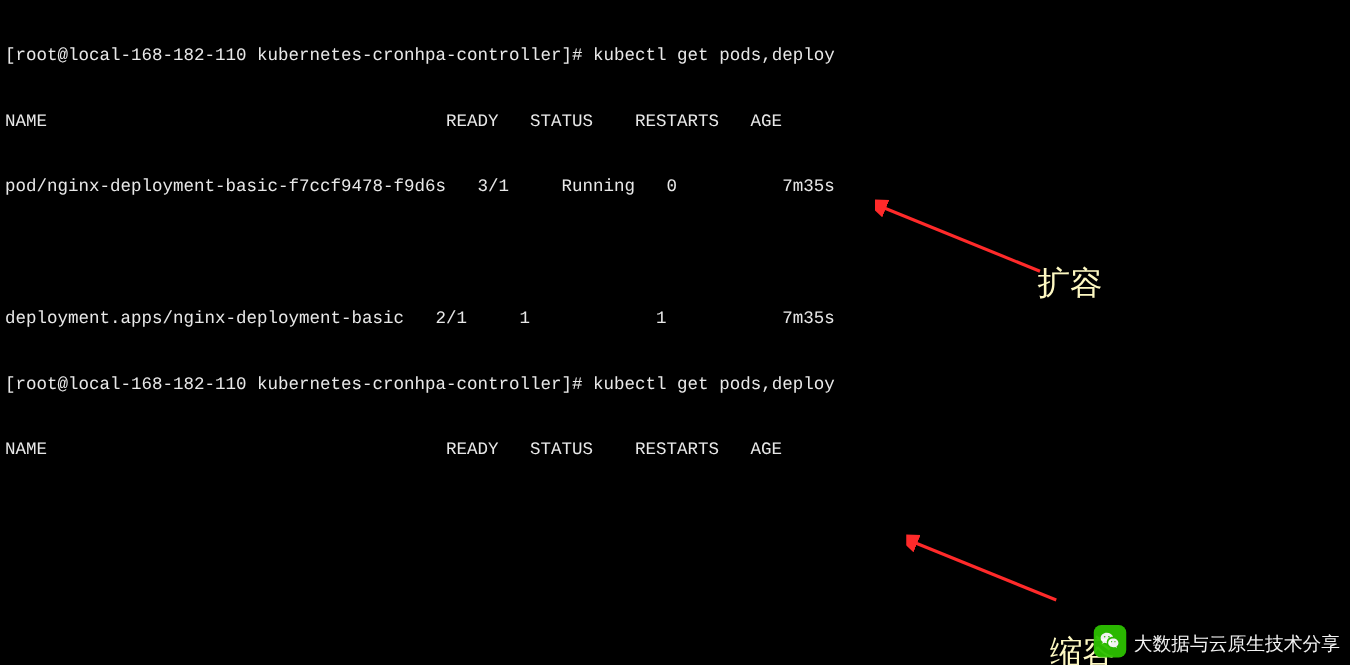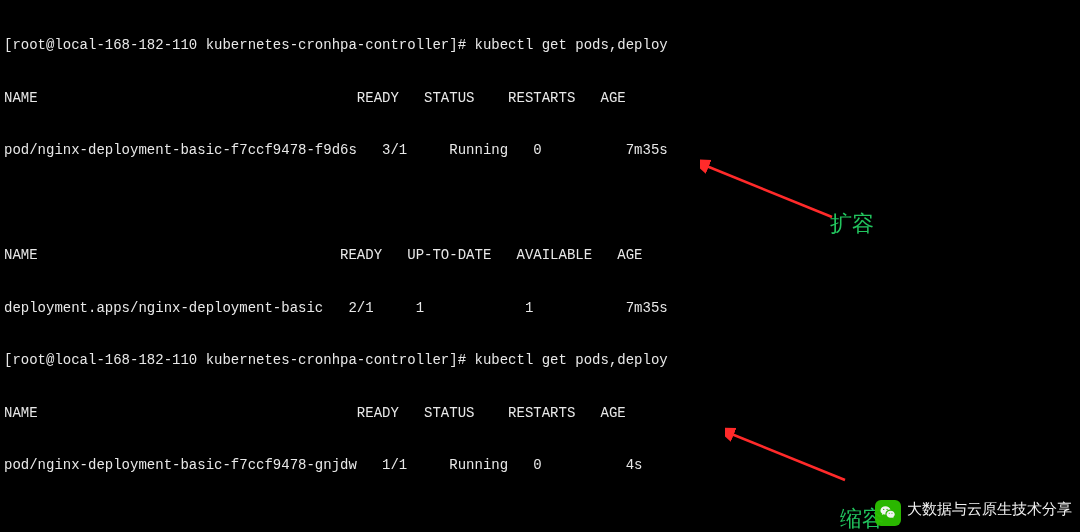--- a/index.html
+++ b/index.html
@@ -17,33 +17,33 @@
     }
     .terminal { white-space: pre; position: relative; z-index: 1; }
     .line { display: block; }
     .annotation {
       position: absolute;
       pointer-events: none;
       z-index: 2;
     }
     .annot-text {
       position: absolute;
-      color: #22c55e;
+      color: #fef9c3;
       font-family: "Microsoft YaHei","SimHei",sans-serif;
-      font-size: 22px;
+      font-size: 26px;
       font-weight: 400;
       white-space: nowrap;
     }
     .arrow-svg { position: absolute; }
     .watermark {
       position: absolute;
       right: 8px;
       bottom: 6px;
       display: flex;
-      align-items: flex-start;
+      align-items: flex-end;
       gap: 6px;
       color: #fff;
       font-family: "Microsoft YaHei","SimHei",sans-serif;
       font-size: 15px;
       z-index: 3;
       opacity: 0.95;
     }
     .wechat-icon {
       width: 26px; height: 26px;
       background: #2dc100;
@@ -53,25 +53,23 @@
     .wechat-icon svg { width: 18px; height: 18px; }
   </style>
 </head>
 <body>
 
 <div class="terminal">
   <span class="line"><span>[root@local-168-182-110 kubernetes-cronhpa-controller]#</span> <span>kubectl get pods,deploy</span></span>
   <span class="line">NAME                                      READY   STATUS    RESTARTS   AGE</span>
   <span class="line">pod/nginx-deployment-basic-f7ccf9478-f9d6s   3/1     Running   0          7m35s</span>
   <span class="line"> </span>
-  <span class="line">NAME                                    READY   UP-TO-DATE   AVAILABLE   AGE</span>
   <span class="line">deployment.apps/nginx-deployment-basic   2/1     1            1           7m35s</span>
   <span class="line"><span>[root@local-168-182-110 kubernetes-cronhpa-controller]#</span> <span>kubectl get pods,deploy</span></span>
   <span class="line">NAME                                      READY   STATUS    RESTARTS   AGE</span>
-  <span class="line">pod/nginx-deployment-basic-f7ccf9478-gnjdw   1/1     Running   0          4s</span>
   
   
   
   
   
   
   
   
   
   

